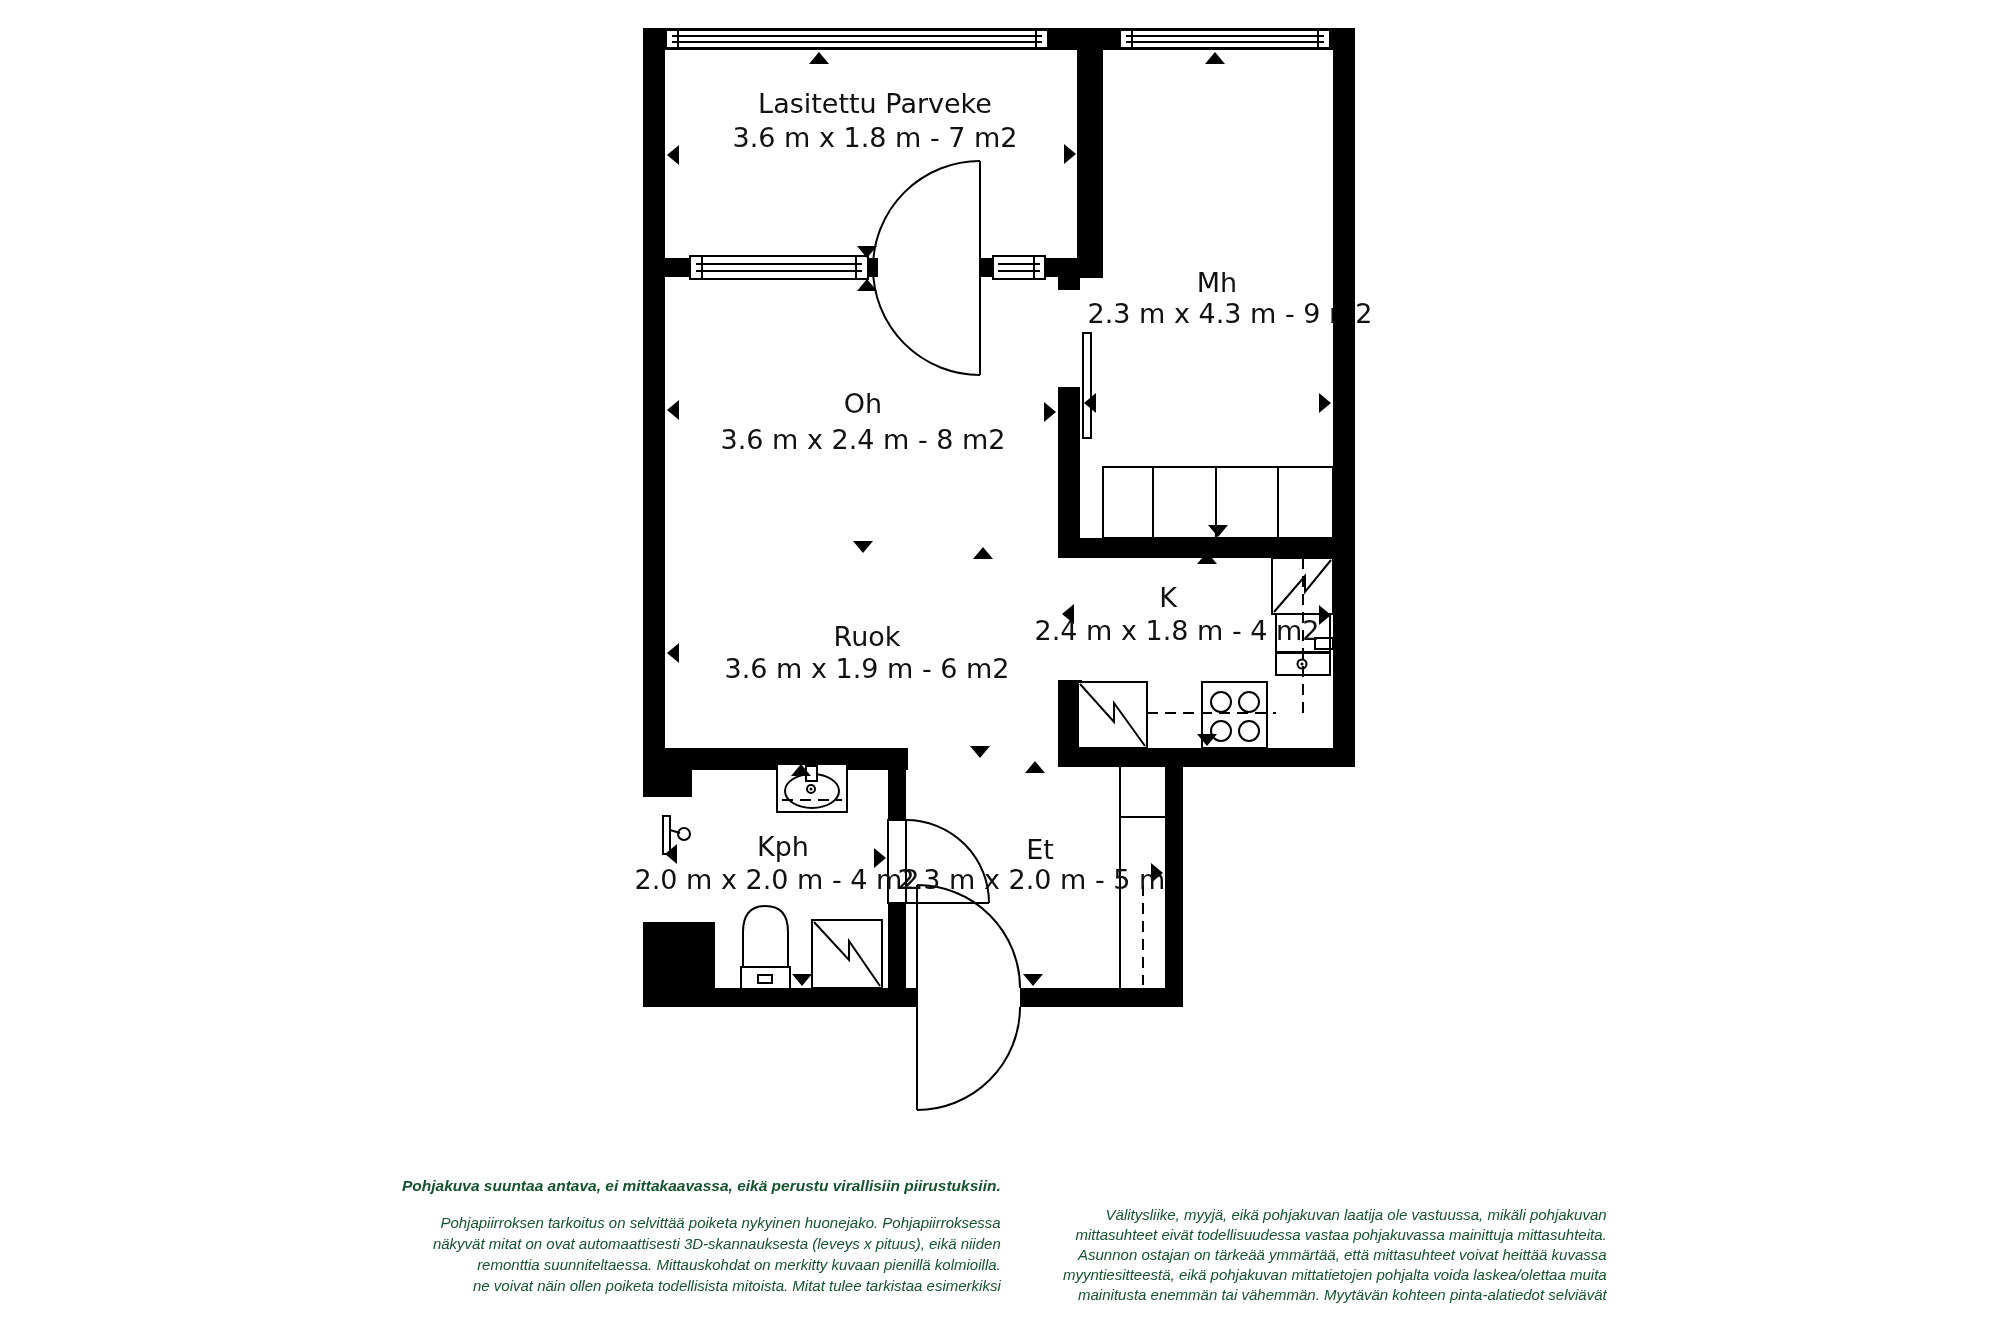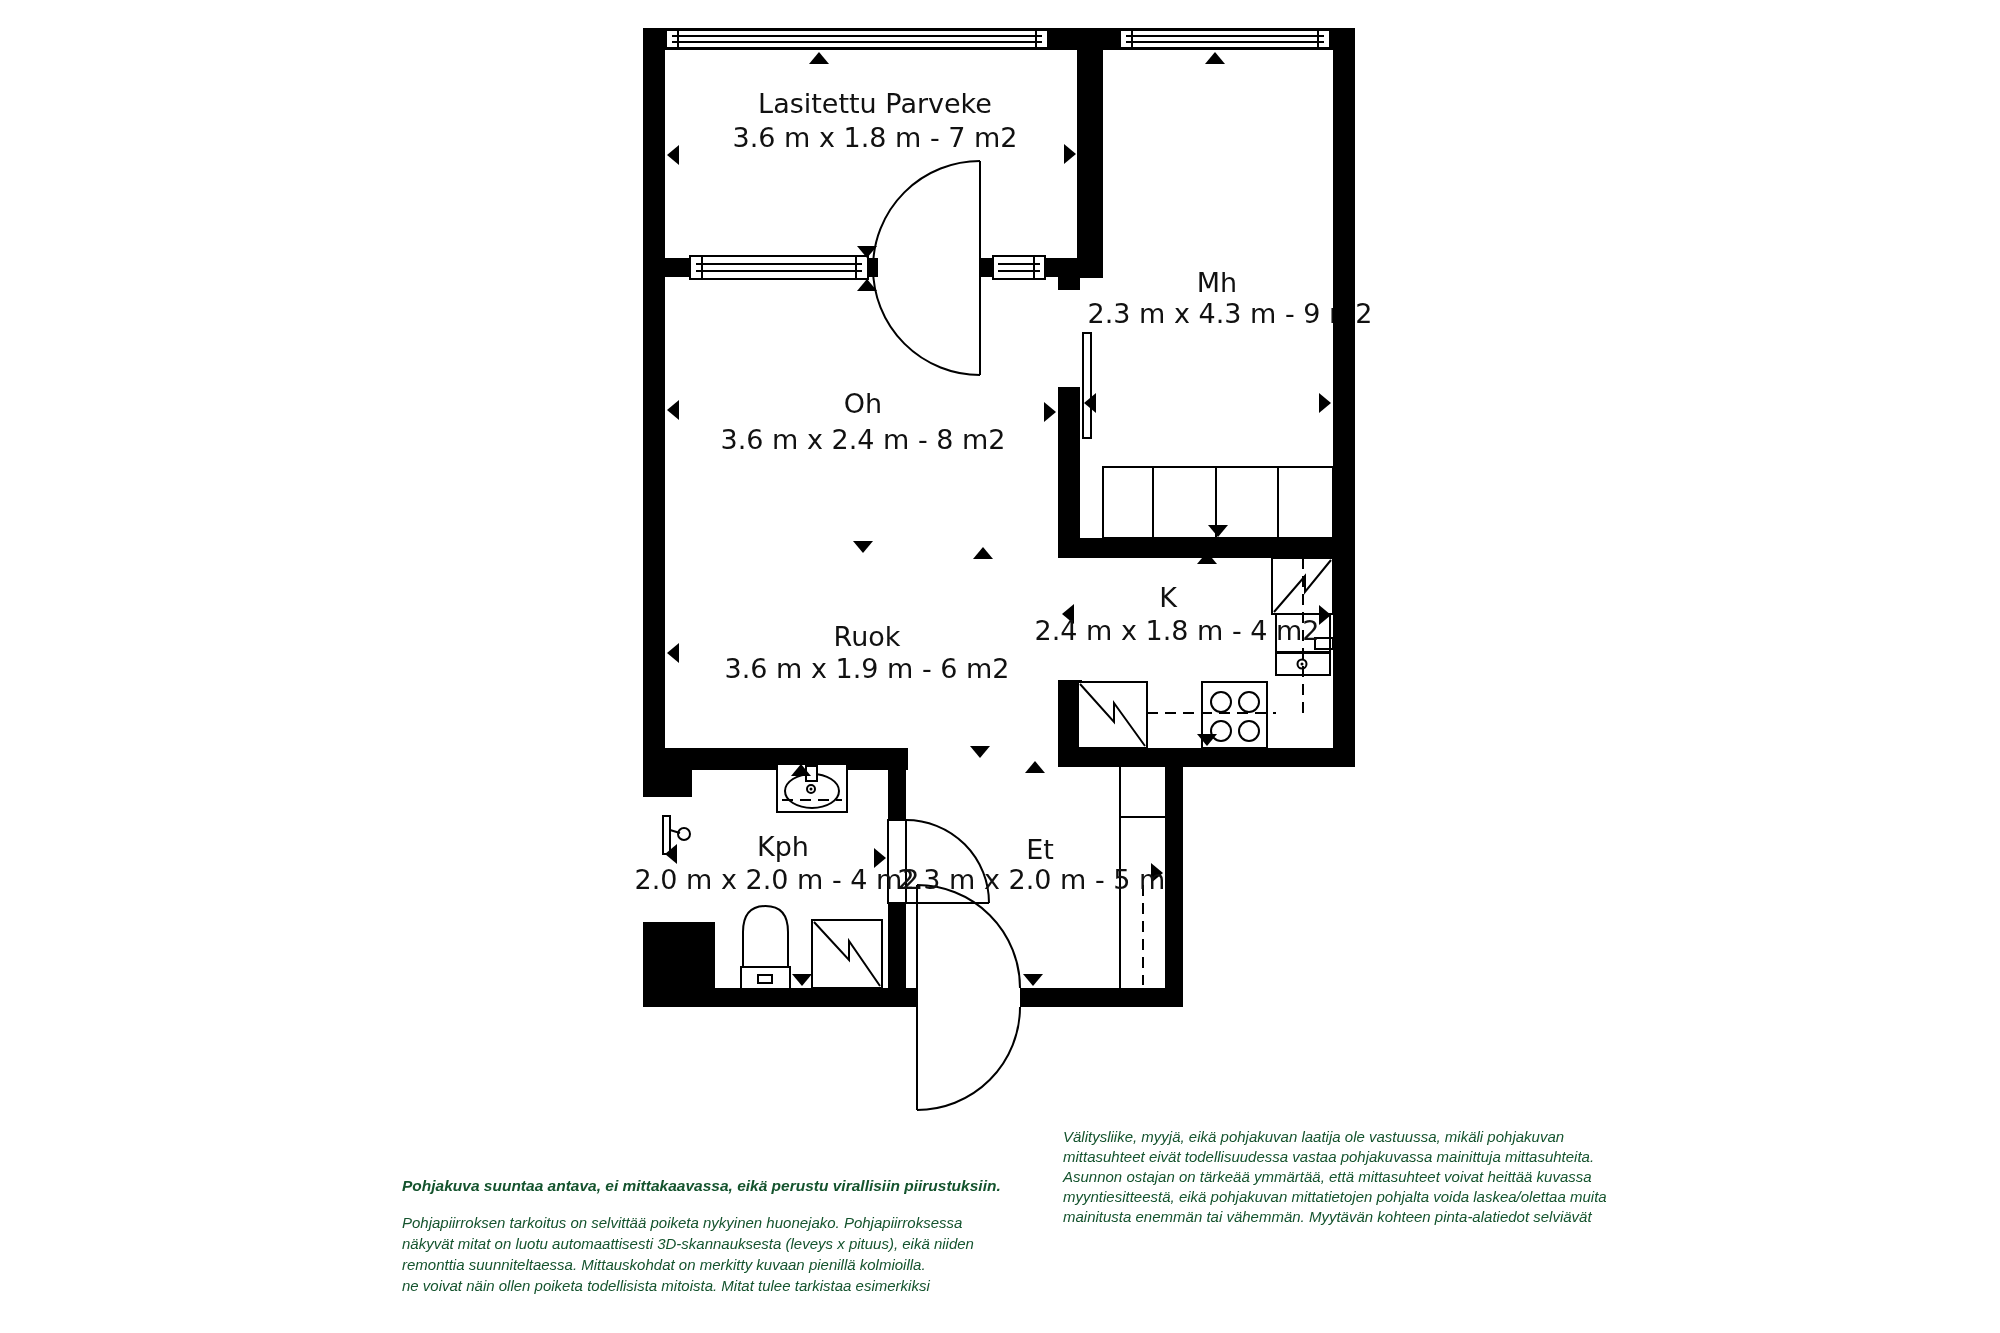--- a/index.html
+++ b/index.html
@@ -1,17 +1,17 @@
 <!DOCTYPE html>
 <html><head>
 <meta charset="utf-8">
 <style>
   html,body{margin:0;padding:0;background:#ffffff;}
   .page{position:relative;width:2000px;height:1333px;background:#ffffff;overflow:hidden;
-        font-family:"Liberation Sans",sans-serif;}
+        font-family:"Liberation Sans",sans-serif;text-align:right;}
   .plan-svg{position:absolute;left:0;top:0;}
   .plan-svg text{font-family:"DejaVu Sans",sans-serif;font-size:27px;fill:#111;}
   .wall{fill:#000;}
   .fix{fill:none;stroke:#000;stroke-width:2;}
   .fixw{fill:#fff;stroke:#000;stroke-width:2;}
   .thin{fill:none;stroke:#000;stroke-width:2;}
   .dash{fill:none;stroke:#000;stroke-width:2;stroke-dasharray:11 7;}
   .tri{fill:#000;stroke:none;}
   .winrect{fill:#fff;stroke:#000;stroke-width:2;}
   .footer-block{position:absolute;color:#14532d;font-style:italic;font-size:15px;line-height:21px;}
@@ -205,26 +205,26 @@
     <g shape-rendering="crispEdges">
       <rect class="wall" x="643" y="28" width="22" height="720"></rect>
       <rect class="wall" x="1333" y="28" width="22" height="739"></rect>
       <rect class="wall" x="1165" y="767" width="18" height="240"></rect>
     </g>
   </svg>
 
   <div class="footer-block" style="left:402px;top:1175px;">
     <div class="footer-title">Pohjakuva suuntaa antava, ei mittakaavassa, eikä perustu virallisiin piirustuksiin.</div>
     <div class="footer-line">Pohjapiirroksen tarkoitus on selvittää poiketa nykyinen huonejako. Pohjapiirroksessa</div>
-    <div class="footer-line">näkyvät mitat on luotu automaattisesti 3D-skannauksesta (leveys x pituus), eikä niiden</div>
+    <div class="footer-line">näkyvät mitat on ovat automaattisesti 3D-skannauksesta (leveys x pituus), eikä niiden</div>
     <div class="footer-line">remonttia suunniteltaessa. Mittauskohdat on merkitty kuvaan pienillä kolmioilla.</div>
     <div class="footer-line">ne voivat näin ollen poiketa todellisista mitoista. Mitat tulee tarkistaa esimerkiksi</div>
   </div>
 
-  <div class="footer-block footer-right" style="left:1063px;top:1127px;">
+  <div class="footer-block footer-right" style="left:1063px;top:1205px;">
     <div class="footer-line">Välitysliike, myyjä, eikä pohjakuvan laatija ole vastuussa, mikäli pohjakuvan</div>
     <div class="footer-line">mittasuhteet eivät todellisuudessa vastaa pohjakuvassa mainittuja mittasuhteita.</div>
     <div class="footer-line">Asunnon ostajan on tärkeää ymmärtää, että mittasuhteet voivat heittää kuvassa</div>
     <div class="footer-line">myyntiesitteestä, eikä pohjakuvan mittatietojen pohjalta voida laskea/olettaa muita</div>
     <div class="footer-line">mainitusta enemmän tai vähemmän. Myytävän kohteen pinta-alatiedot selviävät</div>
   </div>
 
 </div>
 
 </body></html>

